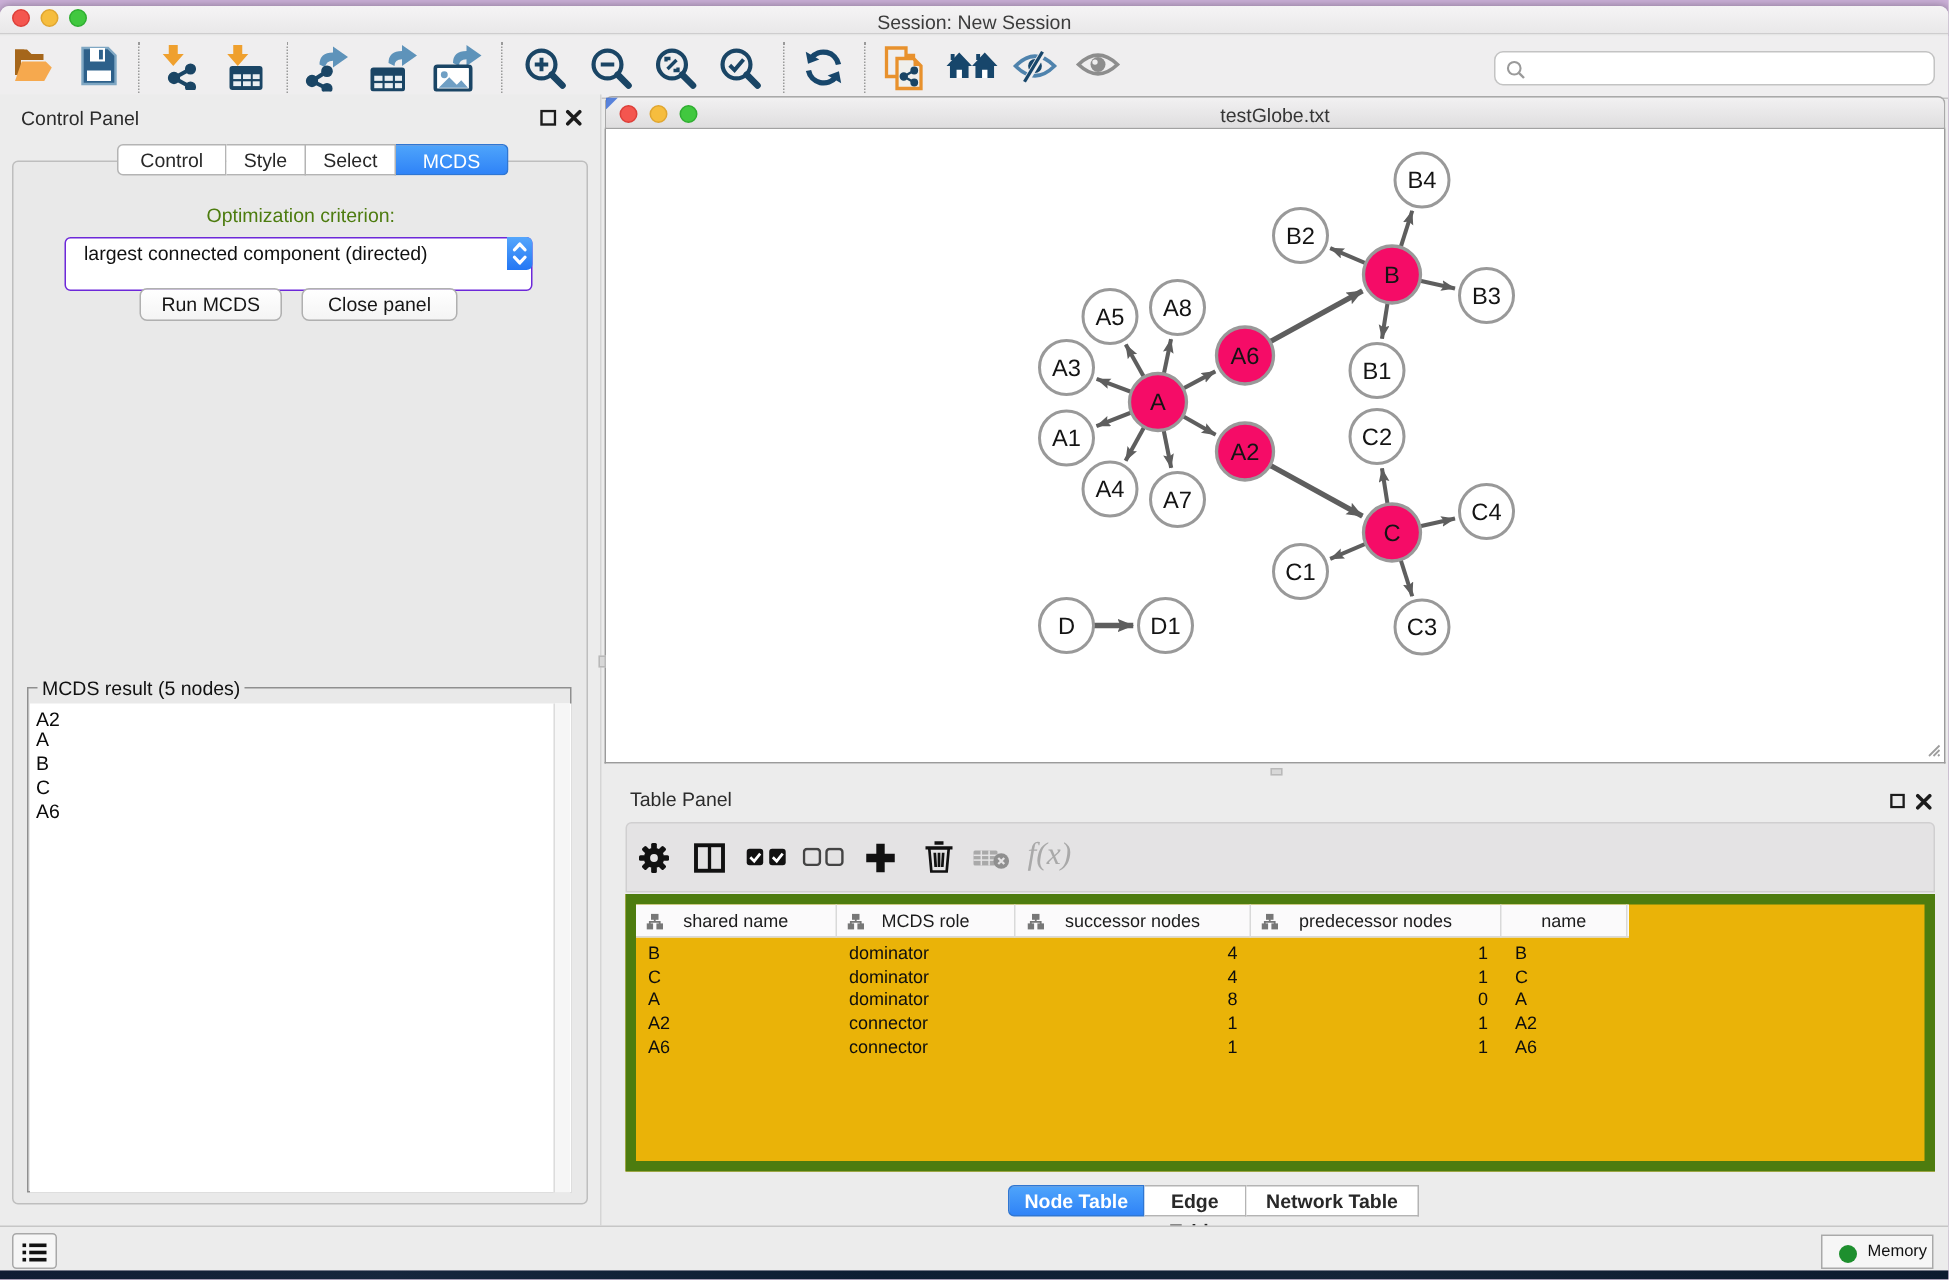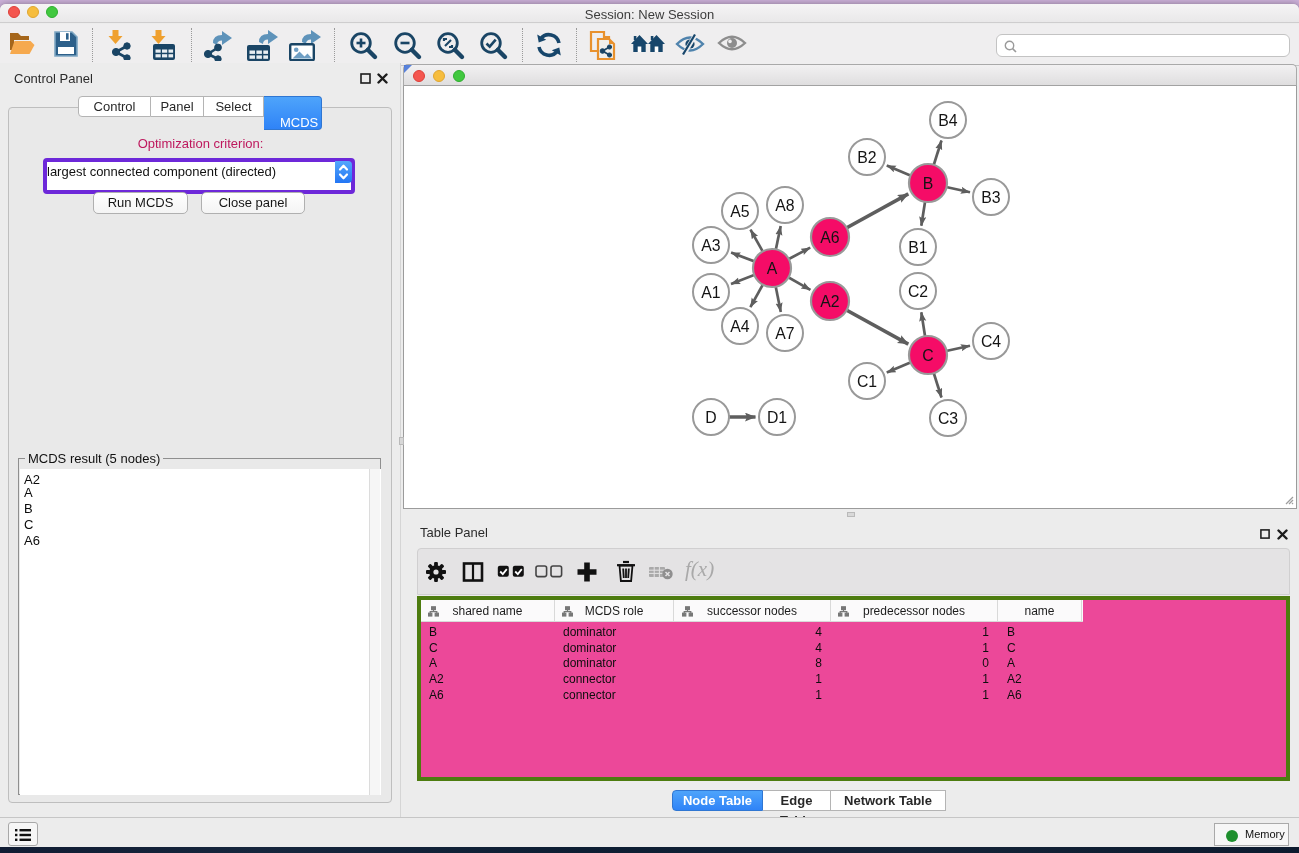--- a/index.html
+++ b/index.html
@@ -17,39 +17,39 @@
 #search { position:absolute; left:996px; top:10px; width:294px; height:23px; background:#fff; border:1px solid #c3c3c3; border-radius:6px; }
 
 #cp { position:absolute; left:0; top:59px; width:401px; height:754px; background:#ececec; border-right:1px solid #d5d5d5; }
 #cp .hdr { position:absolute; left:14px; top:8px; font-size:13px; color:#2b2b2b; }
 #cpbox { position:absolute; left:8px; top:44px; width:384px; height:696px; border:1px solid #bebebe; border-radius:4px; background:#e9e9e9; }
 .tabrow { position:absolute; display:flex; }
 .tab { height:21px; line-height:20px; font-size:13px; color:#282828; background:#fff; border:1px solid #b4b4b4; border-left:none; padding:0 14px; text-align:center; }
 .tab.first { border-left:1px solid #b4b4b4; border-radius:4px 0 0 4px; }
 .tab.last { border-radius:0 4px 4px 0; }
 .tab.sel { background:linear-gradient(180deg,#4ea4fb,#2f83f7); color:#fff; border-color:#2f76d2; }
-#optlabel { position:absolute; left:0; width:401px; top:73px; text-align:center; font-size:13px; color:#be185d; }
-#dropdown { position:absolute; left:43px; top:95px; width:312px; height:36px; background:#fff; border:4px solid #6d28d9; border-radius:4px; font-size:13px; color:#111; line-height:20px; }
+#optlabel { position:absolute; left:0; width:401px; top:73px; text-align:center; font-size:13px; color:#4d7c0f; }
+#dropdown { position:absolute; left:43px; top:95px; width:312px; height:36px; background:#fff; border:1px solid #6d28d9; border-radius:4px; font-size:13px; color:#111; line-height:20px; padding-left:12px; }
 #dropdown .spin { position:absolute; right:-1px; top:-1px; width:17px; height:22px; border-radius:0 4px 4px 0; background:linear-gradient(180deg,#55a7fc,#2376f4); }
 .btn { position:absolute; height:22px; background:linear-gradient(180deg,#ffffff,#f4f4f4); border:1px solid #b0b0b0; border-radius:5px; font-size:13px; color:#161616; text-align:center; line-height:20px; }
 #mcdsgroup { position:absolute; left:18px; top:395px; width:363px; height:337px; border:1px solid #8f8f8f; }
 #mcdslist { position:absolute; left:1px; top:10px; width:361px; height:326px; background:#fff; }
 #mcdsgroup .cap { position:absolute; left:6px; top:-8px; background:#e9e9e9; padding:0 3px; font-size:13px; color:#111; }
 #mcdslist .item { font-size:13px; color:#0b0b0b; padding-left:4px; height:15.9px; line-height:15.9px; }
 #mcdsscroll { position:absolute; right:1px; top:0px; width:11px; height:326px; background:#f6f6f6; border-left:1px solid #dcdcdc; }
 
 #netwin { position:absolute; left:403px; top:60px; width:894px; height:452px; }
 #nettitle { position:absolute; left:0; top:0; width:894px; height:22px; background:linear-gradient(180deg,#f2f1f2,#dfdedf); border:1px solid #a9a9a9; border-bottom:1px solid #a2a2a2; border-radius:5px 5px 0 0; }
 #nettitle .t { position:absolute; left:0; right:0; top:4px; text-align:center; font-size:13px; color:#353535; }
 #netcanvas { position:absolute; left:0; top:22px; width:894px; height:423px; background:#fff; border:1px solid #9b9b9b; border-top:none; }
 
 #tp { position:absolute; left:402px; top:516px; width:897px; height:300px; background:#ececec; }
 #tp .hdr { position:absolute; left:18px; top:5px; font-size:13px; color:#2b2b2b; }
 #tptool { position:absolute; left:15px; top:28px; width:873px; height:47px; background:#e4e3e4; border:1px solid #d0cfd0; border-radius:4px 4px 0 0; }
-#tptable { position:absolute; left:15px; top:76px; width:873px; height:185px; background:#ec4899; border:4px solid #4d7c0f; }
+#tptable { position:absolute; left:15px; top:76px; width:873px; height:185px; background:#eab308; border:7px solid #4d7c0f; }
 #thead { position:absolute; left:0; top:0; width:662px; height:22px; background:#fbfafb; border-bottom:1px solid #d9d9d9; font-size:12px; color:#1c1c1c; }
 .hcell { position:absolute; top:0; height:22px; line-height:22px; text-align:center; border-right:1px solid #d9d9d9; }
 .trow { position:absolute; left:0; width:871px; height:15.8px; font-size:12px; color:#0e0e0e; }
 .tc { position:absolute; top:0; line-height:15.8px; }
 .num { text-align:right; }
 #tabs2 { position:absolute; left:270px; top:270px; display:flex;font-weight:bold; }
 
 #status { position:absolute; left:0; top:813px; width:1299px; height:30px; background:#ececec; border-top:1px solid #c6c6c6; }
 #listbtn { position:absolute; left:8px; top:4px; width:30px; height:24px; background:#f6f6f6; border:1px solid #a8a8a8; border-radius:3px; }
 #membtn { position:absolute; left:1214px; top:5px; width:75px; height:23px; background:#f6f6f6; border:1px solid #a9a9a9; font-size:11px; color:#111; }
@@ -233,23 +233,23 @@
   <div class="hdr">Control Panel</div>
   <svg width="11" height="11" viewBox="0 0 11 11" style="position:absolute;left:360px;top:10px">
     <rect x="1" y="1" width="9" height="9" fill="none" stroke="#1c1c1c" stroke-width="1.6"></rect>
   </svg>
   <svg width="11" height="11" viewBox="0 0 11 11" style="position:absolute;left:377px;top:10px">
     <path d="M1.5 1.5 L9.5 9.5 M9.5 1.5 L1.5 9.5" stroke="#1c1c1c" stroke-width="2.4" stroke-linecap="round"></path>
   </svg>
   <div id="cpbox"></div>
   <div class="tabrow" style="left:78px; top:33px;">
     <div class="tab first" style="width:73px; padding:0;">Control</div>
-    <div class="tab" style="width:53px; padding:0;">Panel</div>
+    <div class="tab" style="width:53px; padding:0;">Style</div>
     <div class="tab" style="width:60px; padding:0;">Select</div>
-    <div class="tab last sel" style="width:58px; padding:16px;">MCDS</div>
+    <div class="tab last sel" style="width:75px; padding:1px;">MCDS</div>
   </div>
   <div id="optlabel">Optimization criterion:</div>
   <div id="dropdown">largest connected component (directed)
     <div class="spin">
       <svg width="15" height="20" viewBox="0 0 15 20" style="position:absolute;left:0.5px;top:1px">
         <path d="M4 7.5 l3.5 -3.8 l3.5 3.8" fill="none" stroke="#fff" stroke-width="2.2" stroke-linecap="round" stroke-linejoin="round"></path>
         <path d="M4 12.5 l3.5 3.8 l3.5 -3.8" fill="none" stroke="#fff" stroke-width="2.2" stroke-linecap="round" stroke-linejoin="round"></path>
       </svg>
     </div>
   </div>
@@ -269,20 +269,21 @@
 </div>
 
 <div id="netwin">
   <div id="nettitle">
     <svg width="8" height="8" viewBox="0 0 8 8" style="position:absolute;left:0;top:0">
           <path d="M0 0 h8 L0 8 z" fill="#3d6fd7" opacity="0.85"></path>
         </svg>
     <div class="tl" style="left:9px; top:4.5px; background:#f4564f; border:0.5px solid #dd3f39;"></div>
     <div class="tl" style="left:29px; top:4.5px; background:#f6bd3e; border:0.5px solid #e0a630;"></div>
     <div class="tl" style="left:49px; top:4.5px; background:#41c83f; border:0.5px solid #2fae31;"></div>
+    <div class="t">testGlobe.txt</div>
   </div>
   <div id="netcanvas">
   <svg width="892" height="421" viewBox="0 0 892 421" font-family="Liberation Sans, sans-serif">
     <defs>
       <marker id="ah" markerUnits="userSpaceOnUse" markerWidth="12" markerHeight="9" refX="9.2" refY="3.6" orient="auto">
         <path d="M0,0 L9.6,3.6 L0,7.2 L1.7,3.6 z" fill="#5e5e5e"></path>
       </marker>
       <marker id="ah2" markerUnits="userSpaceOnUse" markerWidth="14" markerHeight="11" refX="10.5" refY="4.4" orient="auto">
         <path d="M0,0 L11,4.4 L0,8.8 L2,4.4 z" fill="#5e5e5e"></path>
       </marker>

